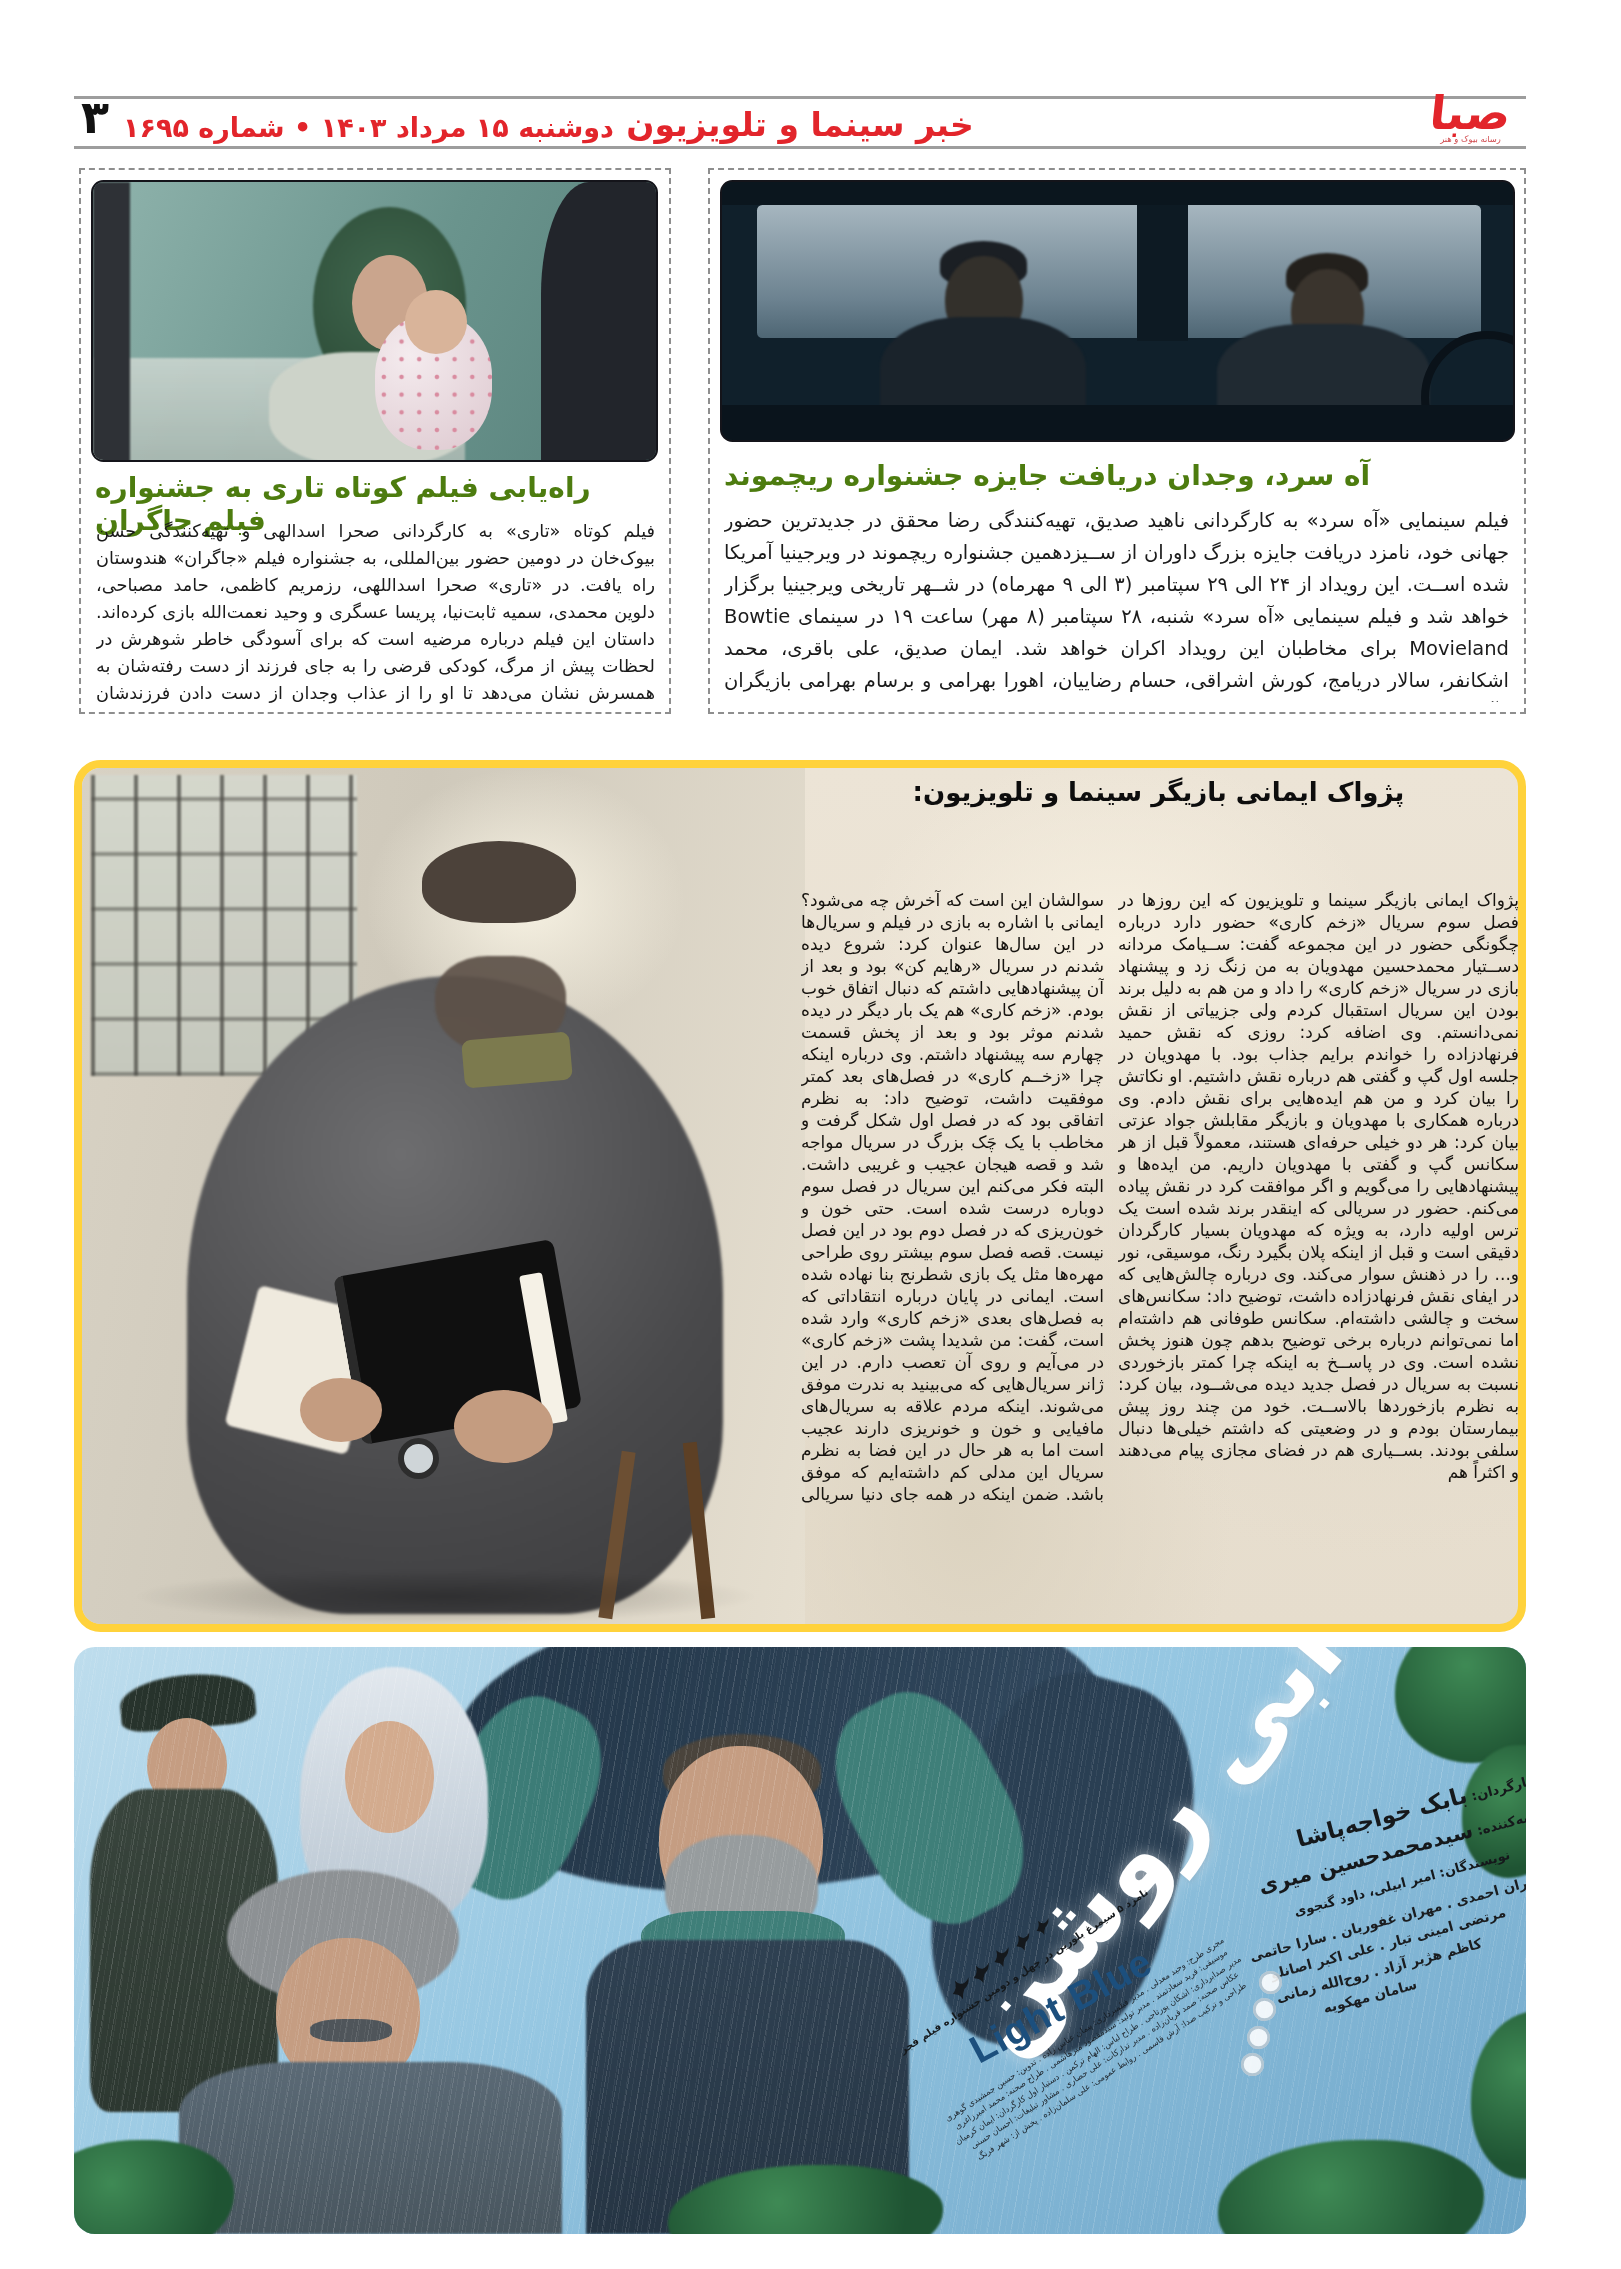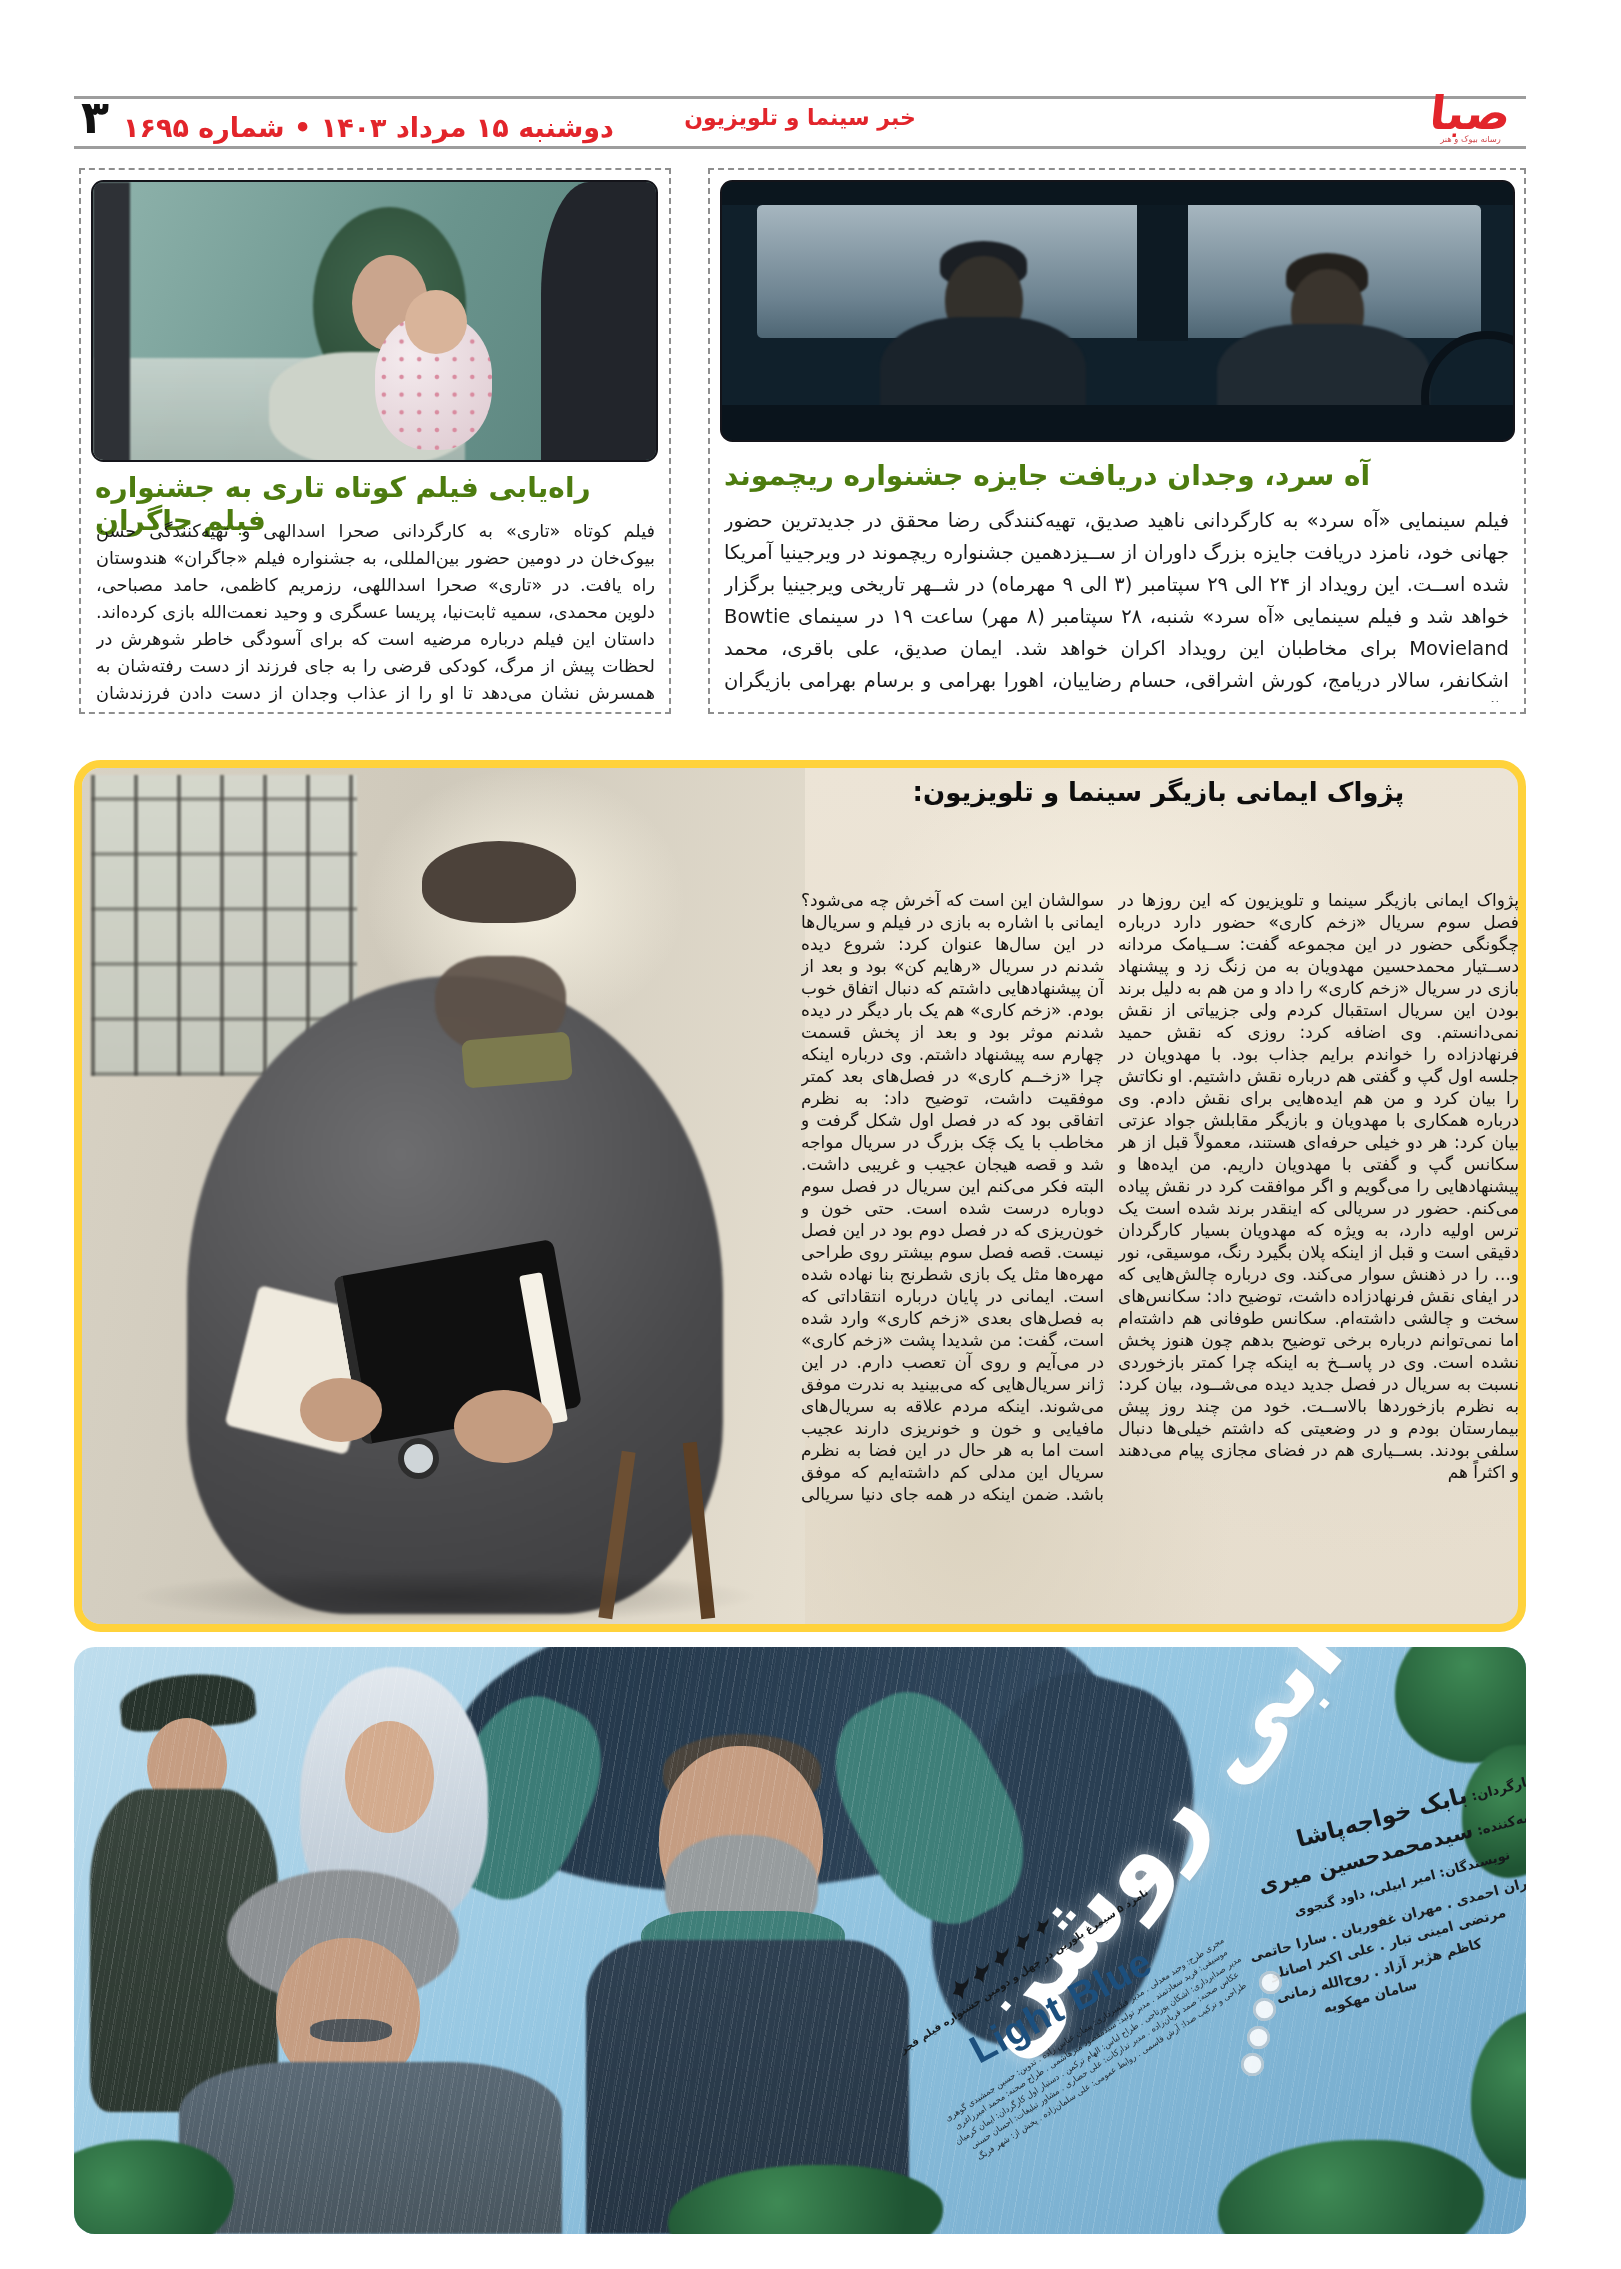--- a/index.html
+++ b/index.html
@@ -5,21 +5,21 @@
   html,body{margin:0;padding:0;background:#ffffff;}
   #page{position:relative;width:1622px;height:2270px;background:#ffffff;overflow:hidden;
         font-family:"DejaVu Sans",sans-serif;direction:rtl;}
   .abs{position:absolute;}
   .rule{position:absolute;left:75px;width:1452px;height:2.7px;background:#9d9d9d;}
 
   
   .page-num{position:absolute;left:82px;top:94px;font-size:46px;font-weight:bold;color:#121212;line-height:1;}
   .date-line{position:absolute;left:124px;top:112px;font-size:27px;font-weight:bold;color:#e2252b;white-space:nowrap;}
   .section-title{position:absolute;left:75px;top:105px;width:1452px;text-align:center;
-                 font-size:22px;font-weight:bold;color:#e2252b;}
+                 font-size:33px;font-weight:bold;color:#e2252b;}
   .logo{position:absolute;left:1415px;top:89px;width:113px;text-align:center;color:#e2252b;}
   .logo .big{font-size:46px;font-weight:bold;line-height:1.05;transform:skewX(-6deg);display:inline-block;}
   .logo .tag{font-size:8.4px;color:#d0494d;margin-top:-3.5px;}
 
   
   .dashed{position:absolute;top:168px;height:546px;border:2.7px dashed #8e8e8e;background:#fff;box-sizing:border-box;}
   #box-tari{left:80px;width:592px;}
   #box-richmond{left:709px;width:818px;}
   .news-photo{position:absolute;border-radius:12.4px;overflow:hidden;border:2.7px solid #14141a;box-sizing:border-box;}
   .news-headline{position:absolute;text-align:left;font-size:28px;font-weight:bold;color:#4d7c0f;}

